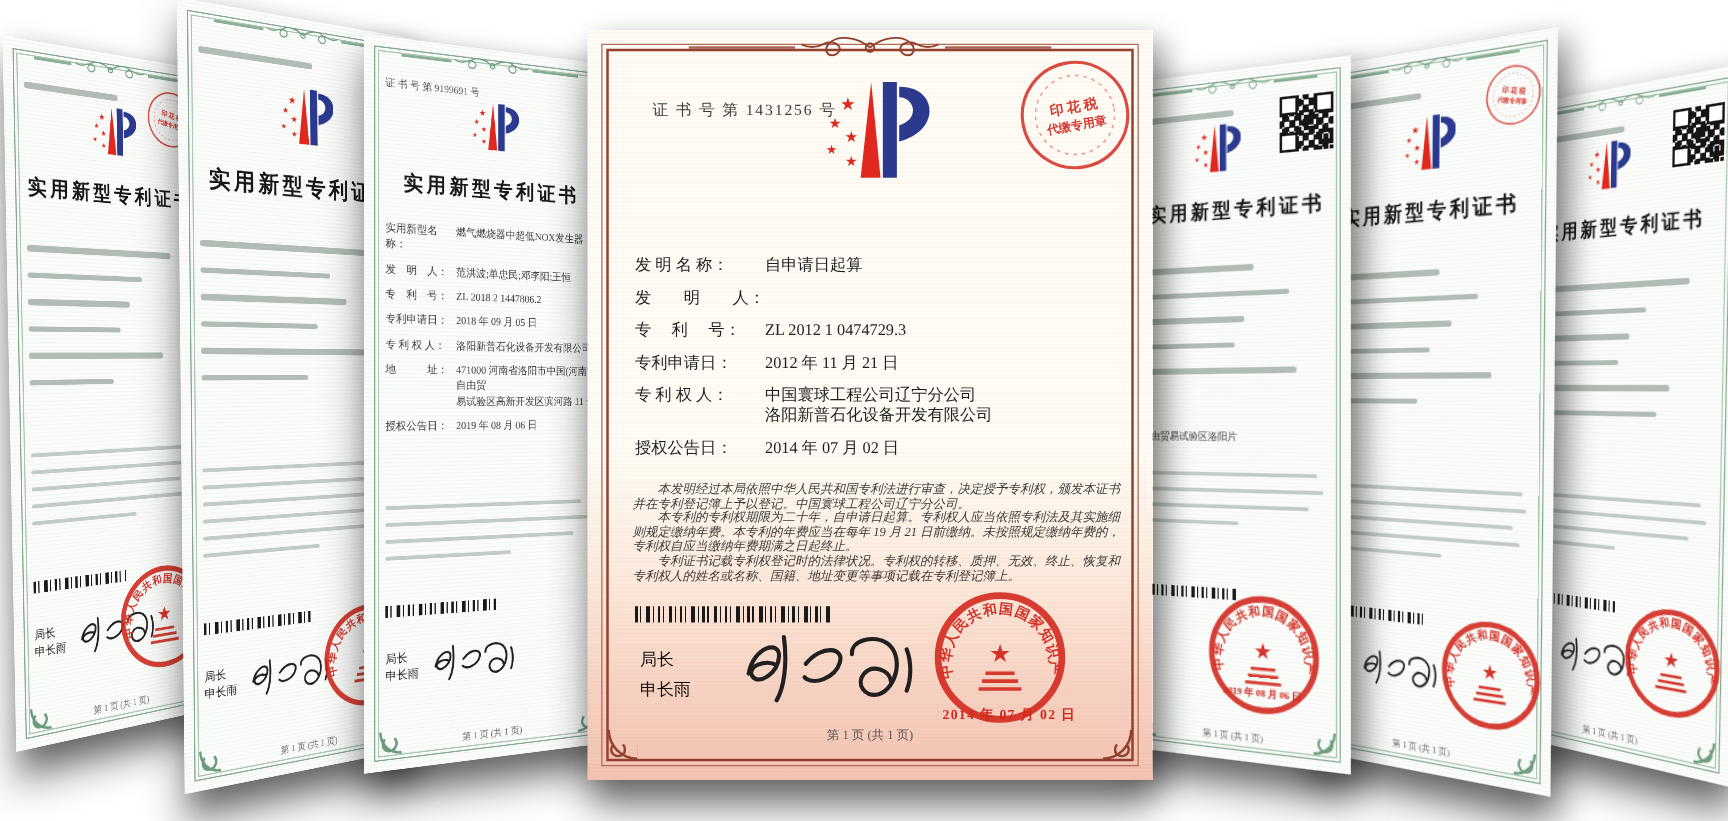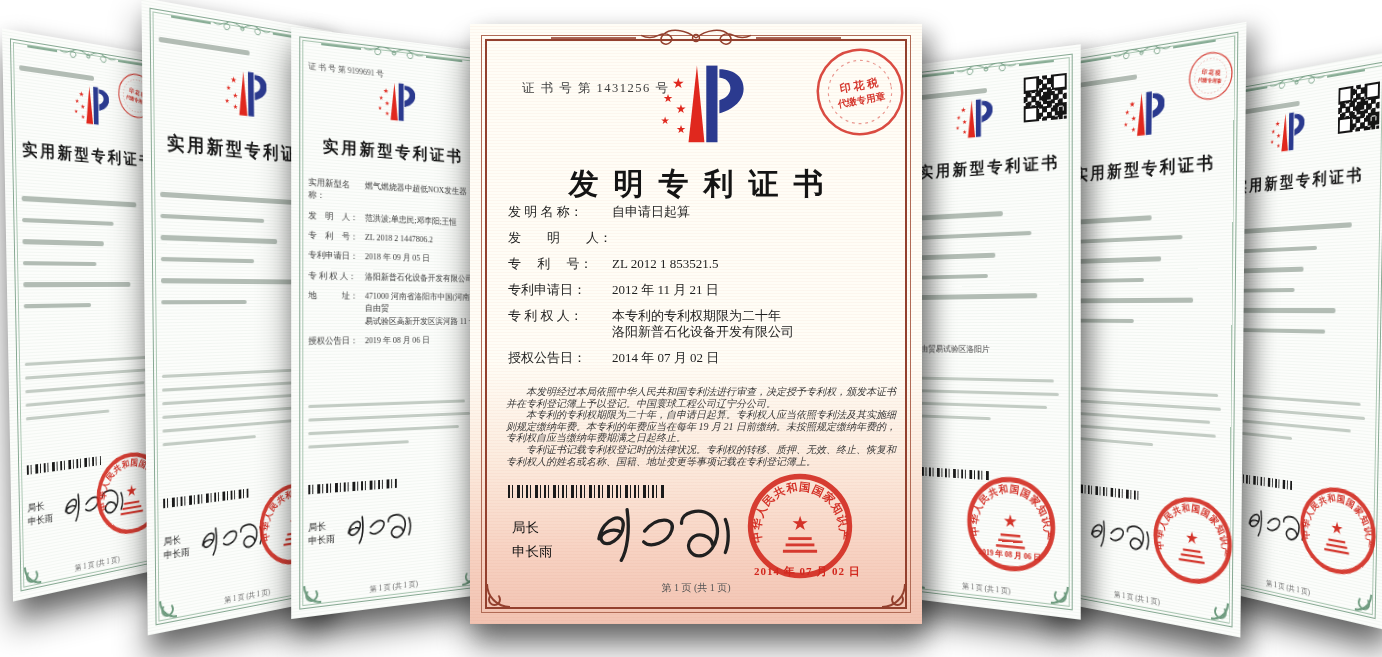--- a/index.html
+++ b/index.html
@@ -378,40 +378,39 @@
   </svg>
       </div>
     <div class="stamp stamp-main">
         <svg viewBox="0 0 96 96">
     <circle cx="48" cy="48" r="44" fill="none" stroke="#d2281e" stroke-width="2.6" opacity=".9"></circle>
     <circle cx="48" cy="48" r="33" fill="none" stroke="#d2281e" stroke-width="1.2" opacity=".5" stroke-dasharray="3 4"></circle>
     <text x="48" y="45" text-anchor="middle" font-size="11.5" fill="#d2281e" font-weight="bold">印 花 税</text>
     <text x="48" y="60" text-anchor="middle" font-size="10" fill="#d2281e" font-weight="bold">代缴专用章</text>
   </svg>
       </div>
-    <div class="m-title">发明专利证书</div>
     <div class="m-fields">
       <div class="frow">
         <span class="flab">发 明 名 称：</span>
         <span class="fval">自申请日起算</span>
       </div>
       <div class="frow">
         <span class="flab">发　　明　　人：</span>
       </div>
       <div class="frow">
         <span class="flab">专　 利 　号：</span>
-        <span class="fval">ZL 2012 1 853521.5</span>
+        <span class="fval">ZL 2012 1 0474729.3</span>
       </div>
       <div class="frow">
         <span class="flab">专利申请日：</span>
         <span class="fval">2012 年 11 月 21 日</span>
       </div>
       <div class="frow">
         <span class="flab">专 利 权 人：</span>
-        <span class="fval"><span>本专利的专利权期限为二十年</span><br>
+        <span class="fval"><span>中国寰球工程公司辽宁分公司</span><br>
         <span>洛阳新普石化设备开发有限公司</span></span>
       </div>
       <div class="frow">
         <span class="flab">授权公告日：</span>
         <span class="fval">2014 年 07 月 02 日</span>
       </div>
     </div>
     <div class="m-paras">
       <p>本发明经过本局依照中华人民共和国专利法进行审查，决定授予专利权，颁发本证书并在专利登记簿上予以登记。中国寰球工程公司辽宁分公司。</p>
       <p>本专利的专利权期限为二十年，自申请日起算。专利权人应当依照专利法及其实施细则规定缴纳年费。本专利的年费应当在每年 19 月 21 日前缴纳。未按照规定缴纳年费的，专利权自应当缴纳年费期满之日起终止。</p>

